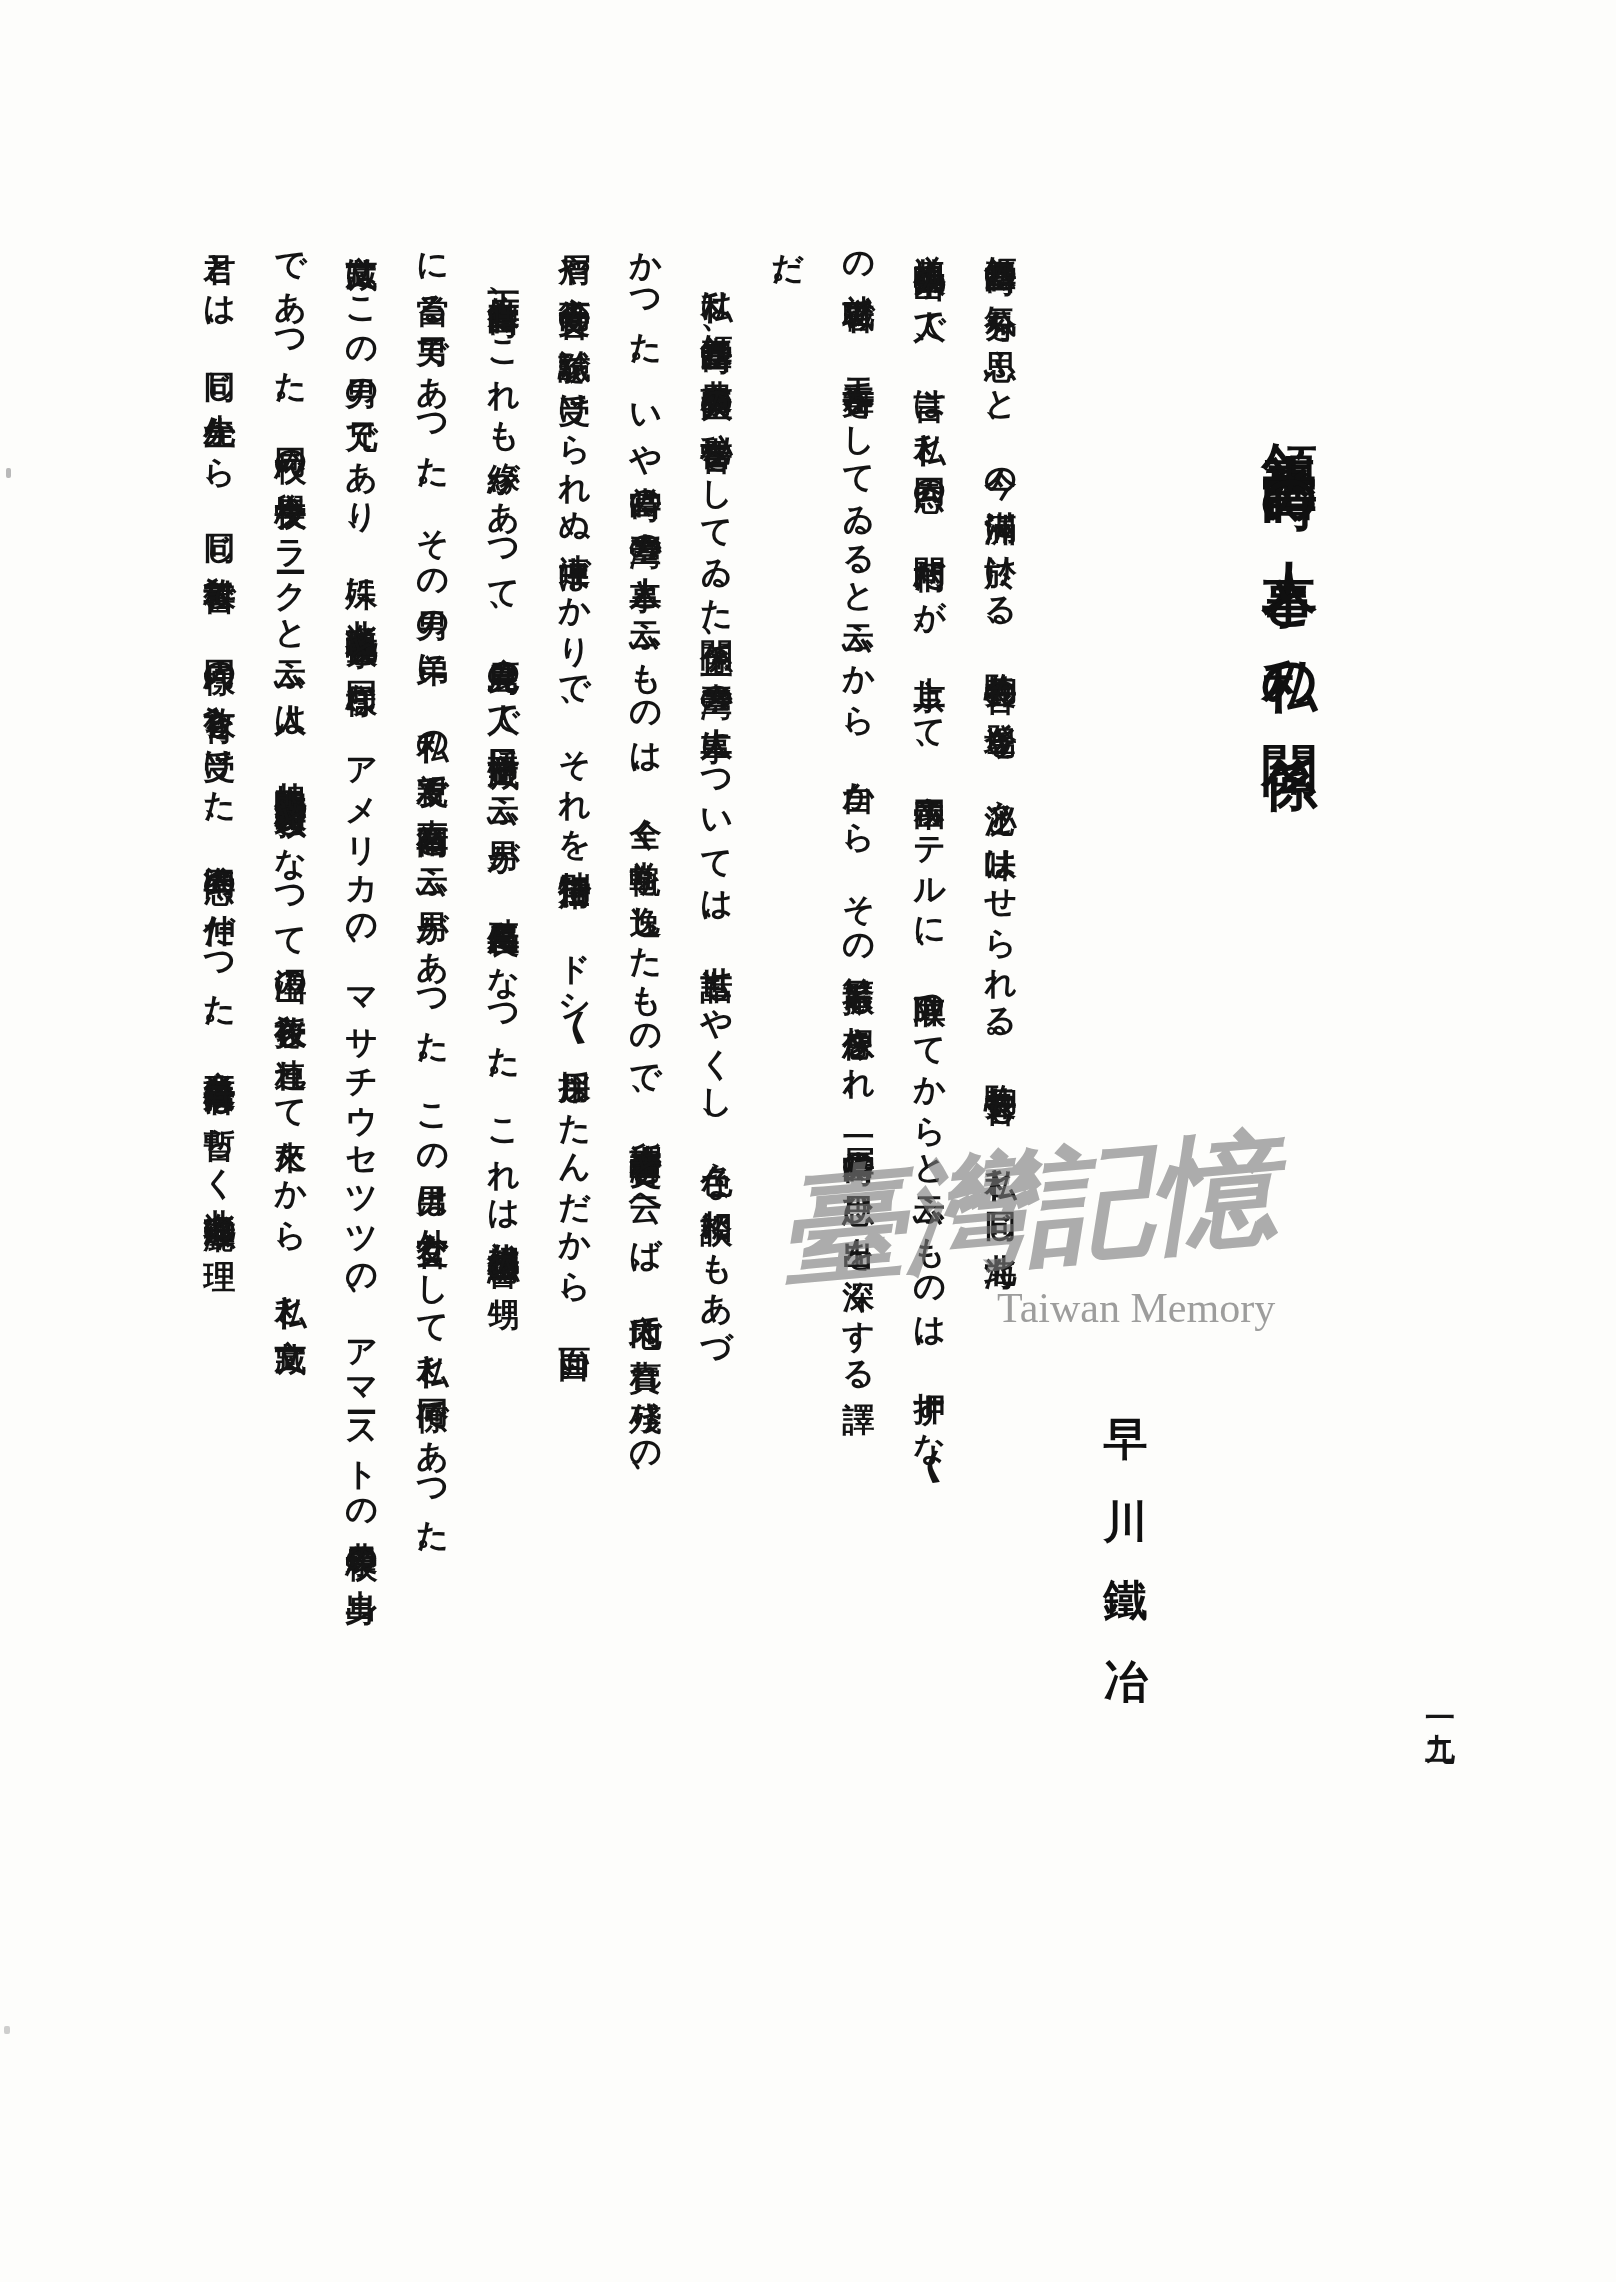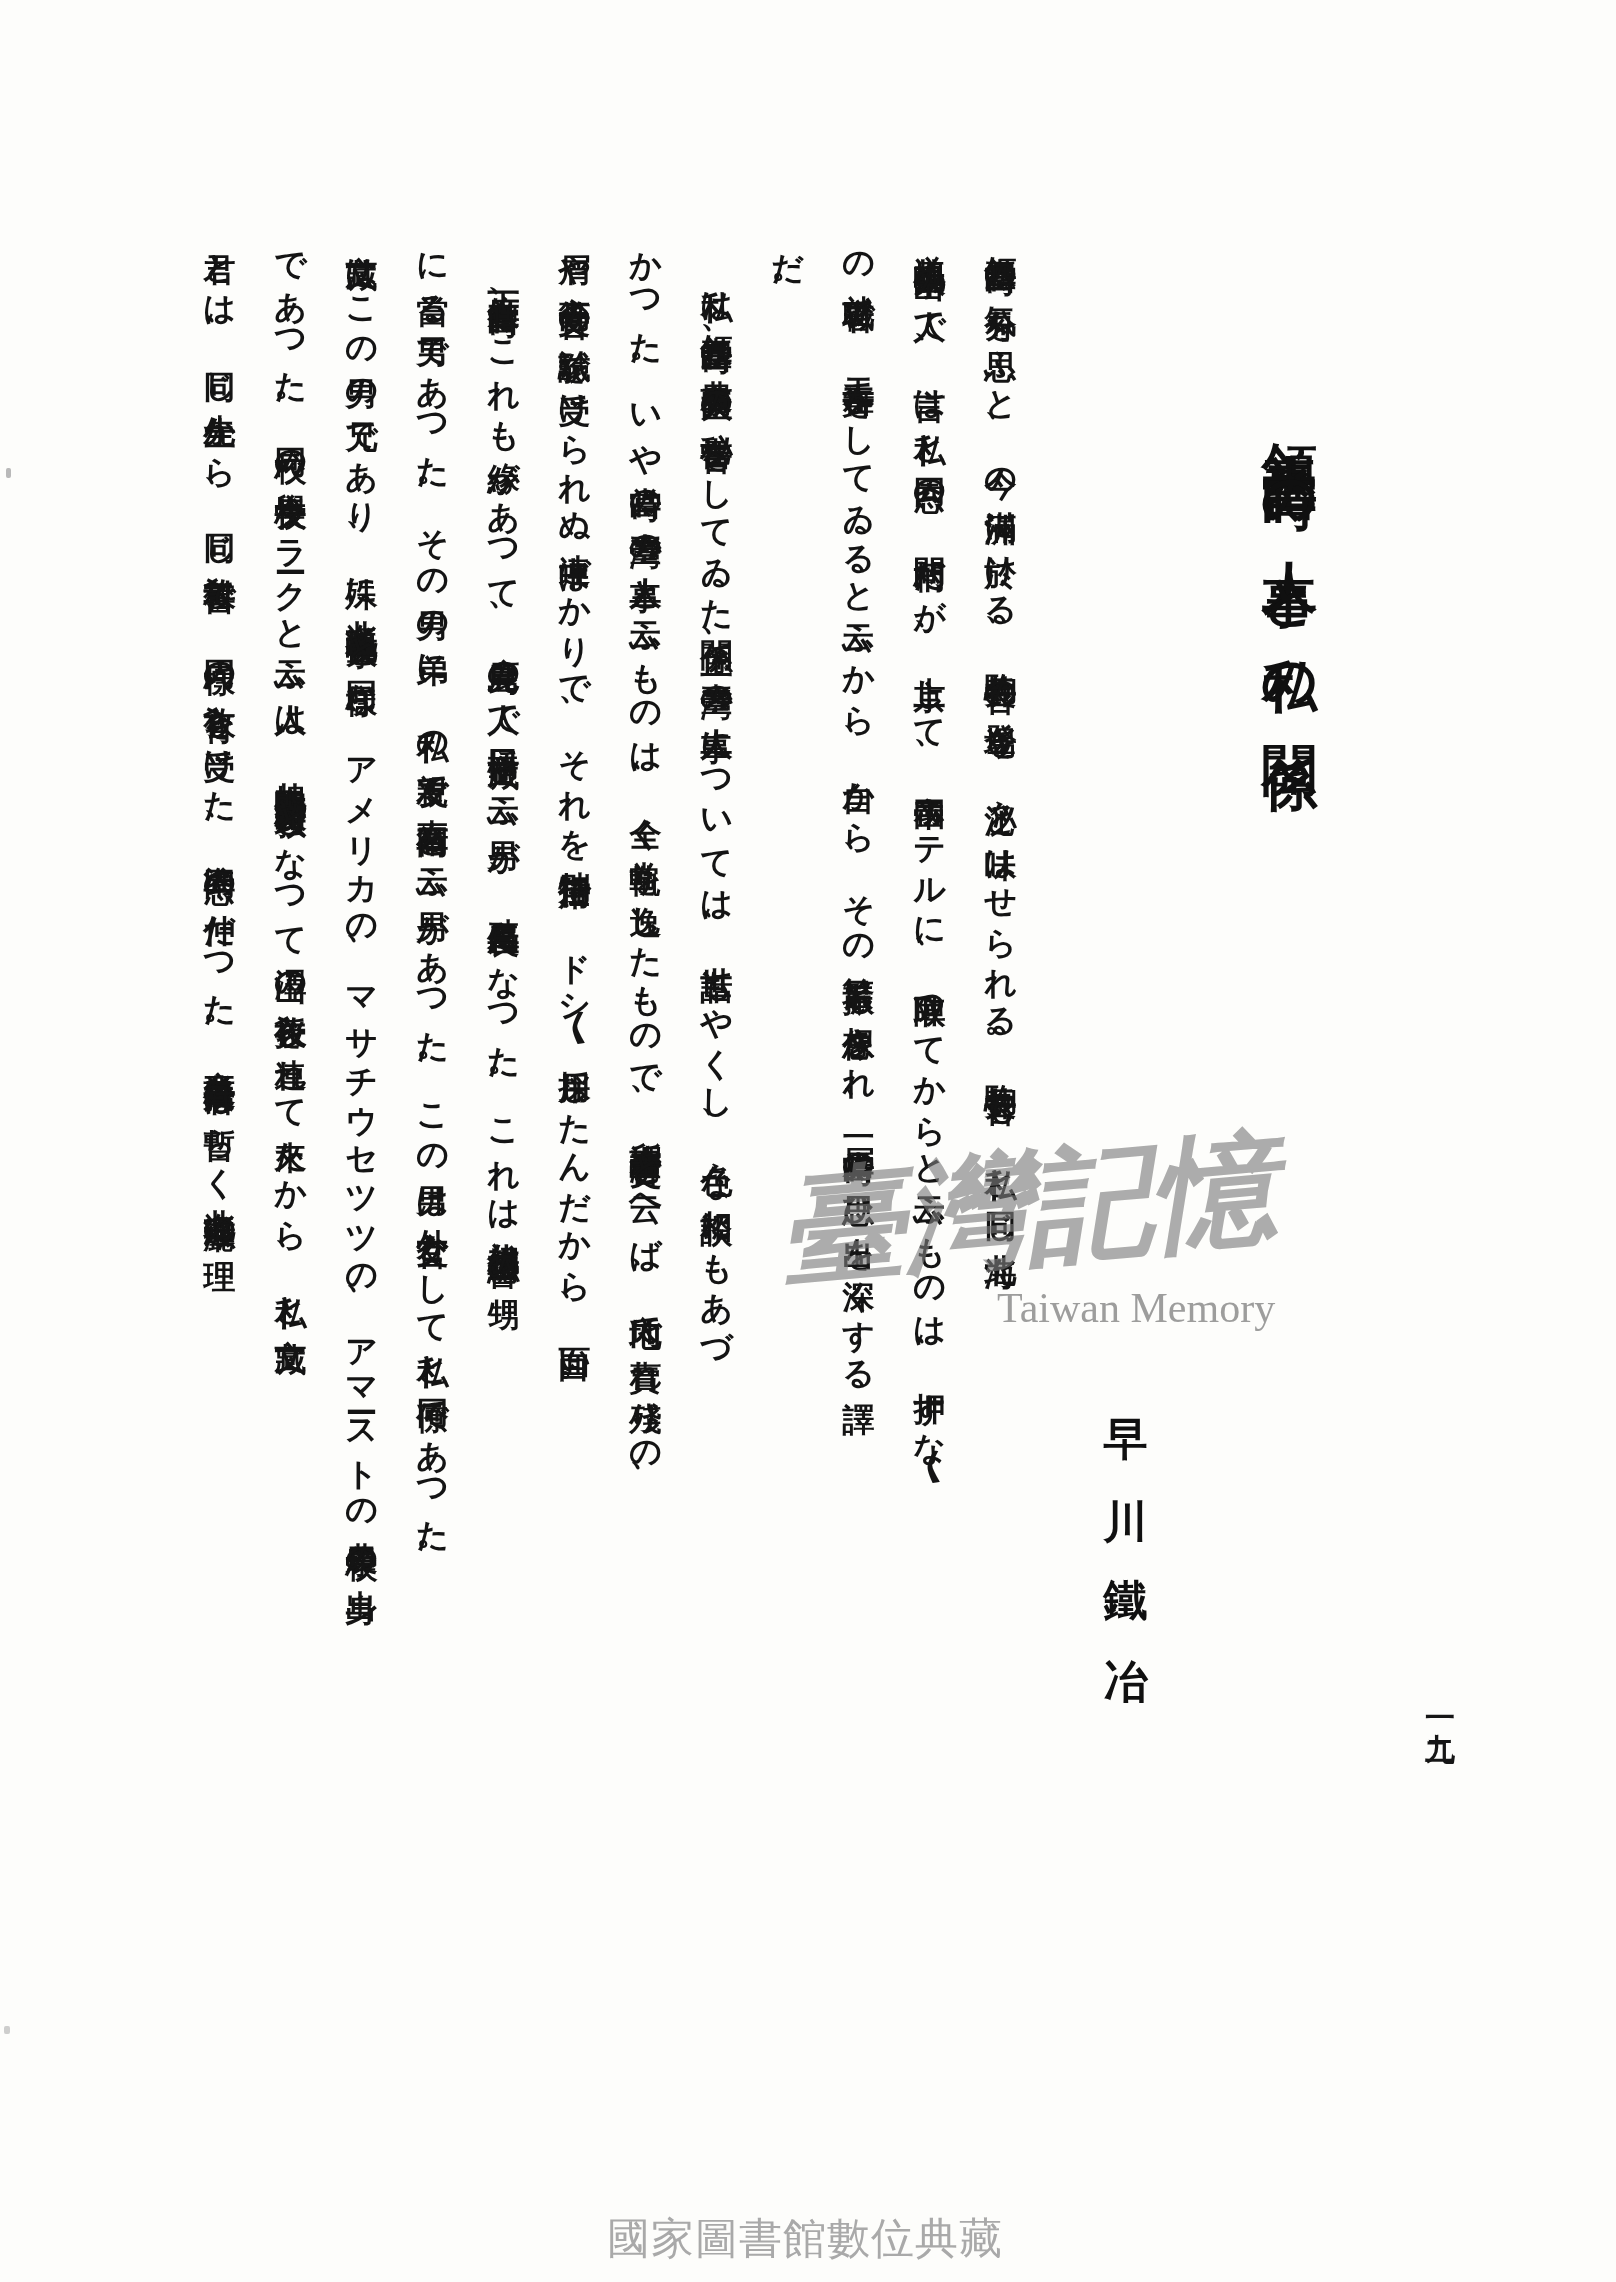--- a/index.html
+++ b/index.html
@@ -127,19 +127,18 @@
 
   <div class="title vtext">領臺當時の人事と私の關係</div>
 
   <div class="author vtext">早川鐵冶</div>
 
   <div class="pagenum vtext">一九二</div>
 
   <div class="wm-cjk">臺灣記憶</div>
   <div class="wm-en">Taiwan Memory</div>
 
-  <div class="footer-caption">國家圖書館數位典藏</div>
 
   <div class="speck s1"></div>
   <div class="speck s2"></div>
 
 </div>
 
 
 </body></html>

